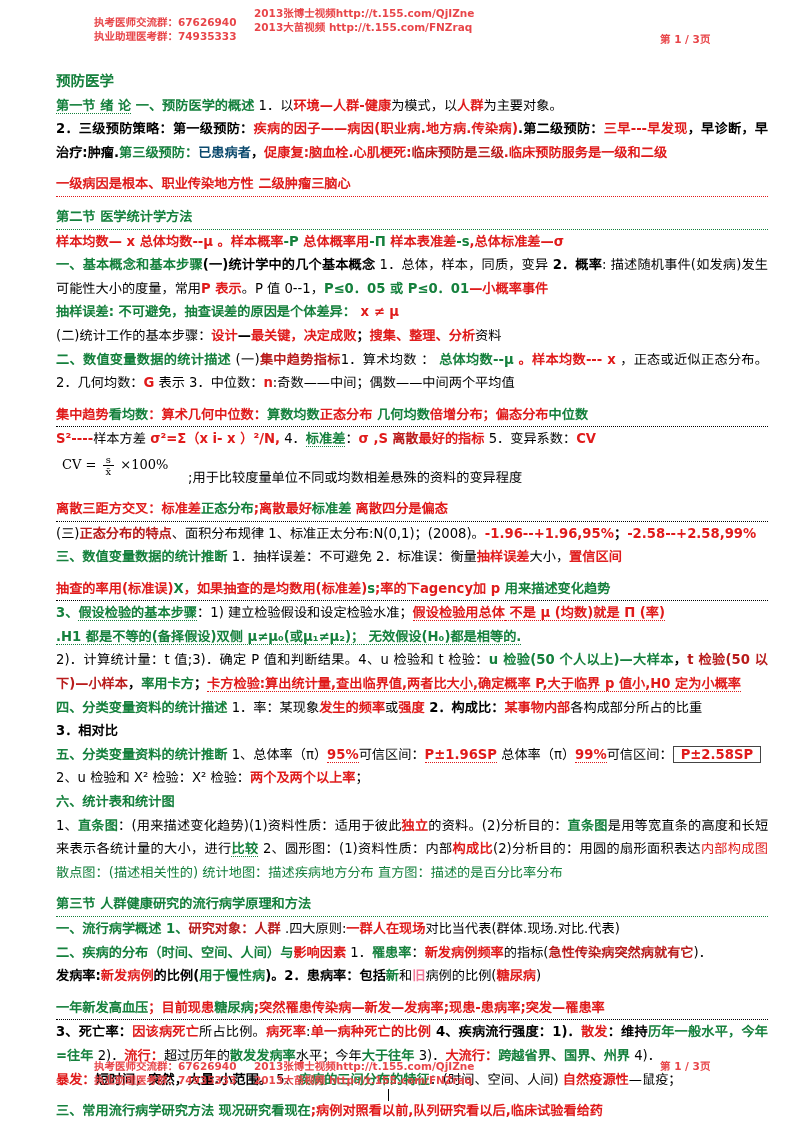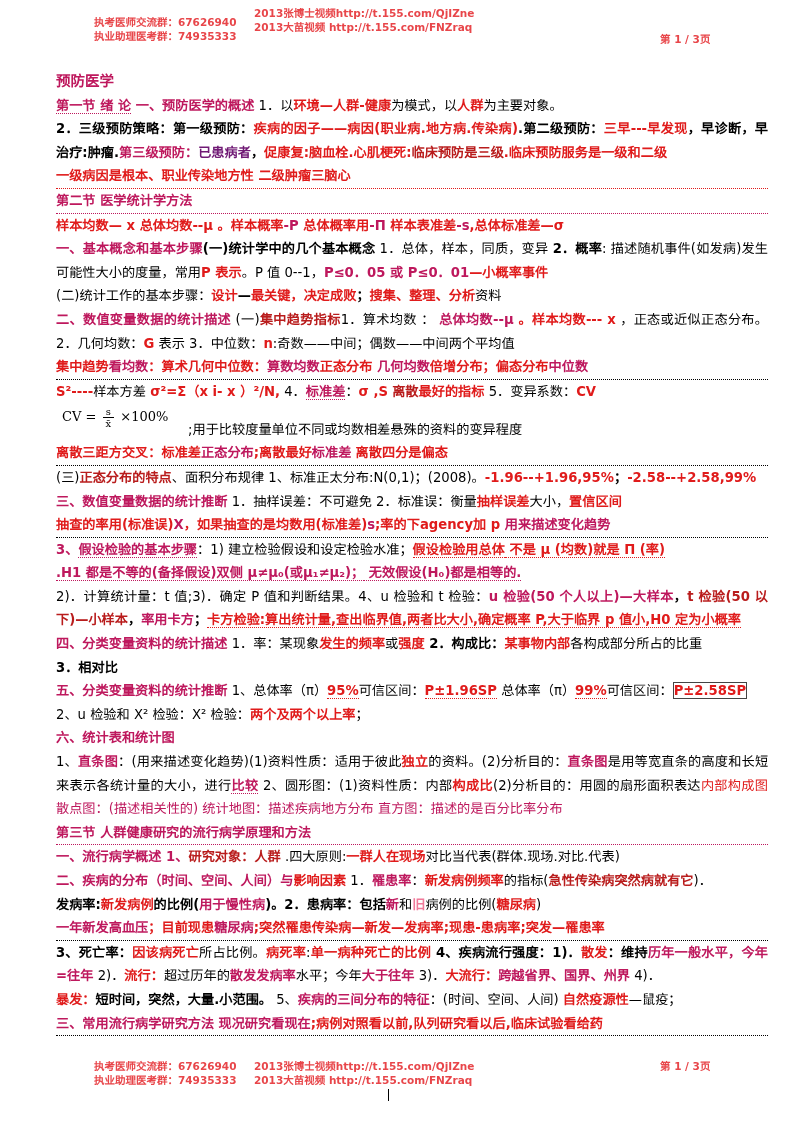--- a/index.html
+++ b/index.html
@@ -74,35 +74,36 @@
     text-align: justify;
   }
   .ln {
     display: block;
     white-space: normal;
     word-break: break-all;
   }
 
   
   .b   { font-weight: bold; }
-  .blue   { color: #be185d; }
+  .blue   { color: #15803d; }
   .red    { color: #e01b1b; }
   .mag    { color: #b91c1c; }
-  .lblue  { color: #701a75; }
+  .lblue  { color: #0c4a6e; }
   .pink   { color: #f07a9a; }
   .blk    { color: #000000; }
 
   
   .dot {
     border-bottom: 1px dotted currentColor;
     padding-bottom: 0px;
+    margin-top: 8px;
   }
   .boxed {
     border: 1px solid #444;
-    padding: 0 0;
+    padding: 0 7px;
   }
 
   
   .formula-row {
     display: block;
     height: 38px;
     position: relative;
     line-height: 19px;
   }
   .cv {
@@ -165,20 +166,21 @@
     <span class="ln"><span class="b blk">2．三级预防策略：第一级预防：</span><span class="b red">疾病的因子——病因(职业病.地方病.传染病)</span><span class="b blk">.第二级预防：</span><span class="b red">三早---早发现</span><span class="b blk">，早诊断，早治疗:肿瘤.</span><span class="b blue">第三级预防：</span><span class="b lblue">已患病者</span><span class="b blk">，</span><span class="b red">促康复:脑血栓.心肌梗死:</span><span class="b mag">临床预防是三级</span><span class="b red">.临床预防服务是一级和二级</span></span>
 
     <span class="ln b red dot">一级病因是根本、职业传染地方性  二级肿瘤三脑心</span>
 
     <span class="ln b blue dot">第二节   医学统计学方法</span>
 
     <span class="ln"><span class="b red">样本均数— x 总体均数--μ 。样本概率</span><span class="b blue">-P</span><span class="b red">  总体概率用</span><span class="b blue">-Π</span><span class="b red">   样本表准差</span><span class="b blue">-s</span><span class="b red">,总体标准差—σ</span></span>
 
     <span class="ln"><span class="b blue">一、基本概念和基本步骤</span><span class="b blk">(一)统计学中的几个基本概念</span><span class="blk"> 1．总体，样本，同质，变异  </span><span class="b blk">2．概率</span><span class="blk">: 描述随机事件(如发病)发生可能性大小的度量，常用</span><span class="b red">P 表示</span><span class="blk">。P 值 0--1，</span><span class="b blue">P≤0．05 或 P≤0．01</span><span class="b red">—小概率事件</span></span>
 
+    <span class="ln"><span class="b blue">抽样误差: 不可避免，抽查误差的原因是个体差异：</span><span class="b red"> x ≠ μ</span></span>
 
     <span class="ln"><span class="blk">(二)统计工作的基本步骤：</span><span class="b red">设计</span><span class="b blk">—</span><span class="b red">最关键，决定成败</span><span class="b blk">；</span><span class="b red">搜集、整理、分析</span><span class="blk">资料</span></span>
 
     <span class="ln"><span class="b blue">二、数值变量数据的统计描述</span><span class="blk">  (一)</span><span class="b mag">集中趋势指标</span><span class="blk">1．算术均数  ： </span><span class="b blue">总体均数--μ</span><span class="b red"> 。样本均数--- x</span><span class="blk"> ，正态或近似正态分布。2．几何均数：</span><span class="b red">G</span><span class="blk"> 表示 3．中位数：</span><span class="b red">n</span><span class="blk">:奇数——中间；偶数——中间两个平均值</span></span>
 
     <span class="ln dot"><span class="b red">集中趋势</span><span class="b blue">看均数</span><span class="b red">：算术几何中位数：</span><span class="b blue">算数均数</span><span class="b red">正态分布 </span><span class="b blue">几何均数</span><span class="b red">倍增分布；偏态分布</span><span class="b blue">中位数</span></span>
 
 
     <span class="ln"><span class="b red">S²----</span><span class="blk">样本方差    </span><span class="b red">σ²=Σ（x i- x ）²/N,</span><span class="blk">   4．</span><span class="b blue dot">标准差</span><span class="blk">：</span><span class="b red">σ ,S</span><span class="blk">  </span><span class="b mag">离散</span><span class="b red">最好的指标</span><span class="blk">    5．变异系数：</span><span class="b red">CV</span></span>
 

